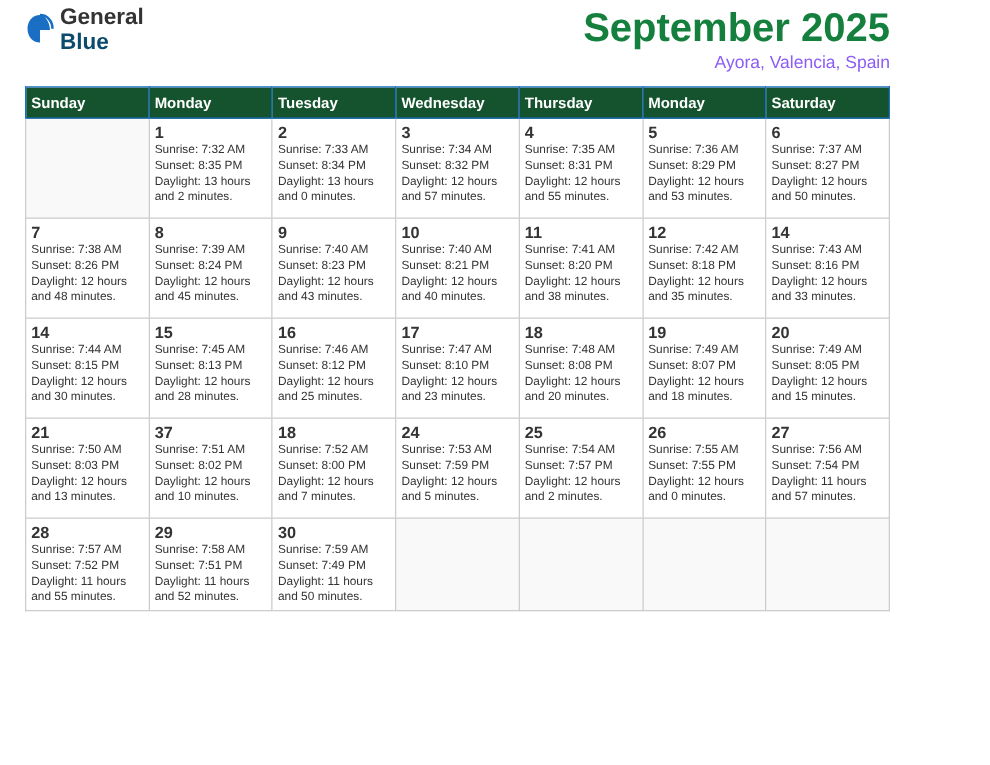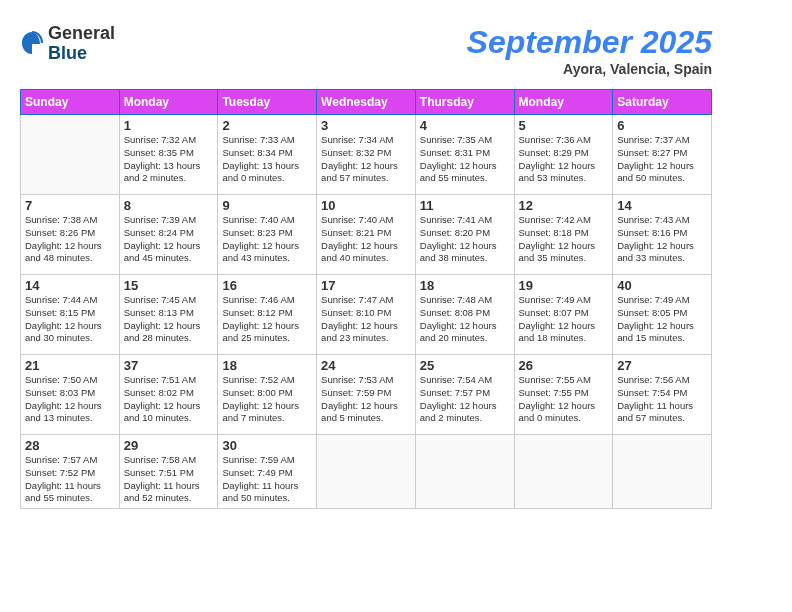--- a/index.html
+++ b/index.html
@@ -6,21 +6,21 @@
     body {
       font-family: Arial, sans-serif;
       background: #fff;
       width: 792px;
       height: 612px;
       overflow: hidden;
     }
     .page {
       width: 732px;
       height: 612px;
-      padding: 24px 20px;
+      padding: 4px 20px;
       background: #fff;
     }
     .header {
       display: flex;
       justify-content: space-between;
       align-items: flex-start;
       margin-bottom: 12px;
     }
     .logo {
       display: flex;
@@ -45,35 +45,33 @@
     .logo-icon {
       width: 24px;
       height: 28px;
     }
     .title-block {
       text-align: right;
     }
     .month-title {
       font-size: 32px;
       font-weight: bold;
-      color: #3b82f6;
-      font-style: italic;
+      color: #15803d;
     }
     .subtitle {
       font-size: 14px;
-      color: #404040;
-      font-weight: bold;
+      color: #8b5cf6;
     }
     .calendar {
       width: 100%;
       border-collapse: collapse;
       border: 1px solid #ccc;
     }
     .calendar th {
-      background: #d946ef;
+      background: #14532d;
       color: #fff;
       font-size: 12px;
       font-weight: bold;
       padding: 5px 4px;
       text-align: left;
       border: 1px solid #1a6fc4;
     }
     .calendar td {
       border: 1px solid #ccc;
       vertical-align: top;
@@ -210,21 +208,21 @@
           </td>
           <td>
             <span class="cell-date">18</span>
             <div class="cell-info">Sunrise: 7:48 AM<br>Sunset: 8:08 PM<br>Daylight: 12 hours<br>and 20 minutes.</div>
           </td>
           <td>
             <span class="cell-date">19</span>
             <div class="cell-info">Sunrise: 7:49 AM<br>Sunset: 8:07 PM<br>Daylight: 12 hours<br>and 18 minutes.</div>
           </td>
           <td>
-            <span class="cell-date">40</span>
+            <span class="cell-date">20</span>
             <div class="cell-info">Sunrise: 7:49 AM<br>Sunset: 8:05 PM<br>Daylight: 12 hours<br>and 15 minutes.</div>
           </td>
         </tr>
         <tr>
           <td>
             <span class="cell-date">21</span>
             <div class="cell-info">Sunrise: 7:50 AM<br>Sunset: 8:03 PM<br>Daylight: 12 hours<br>and 13 minutes.</div>
           </td>
           <td>
             <span class="cell-date">37</span>

